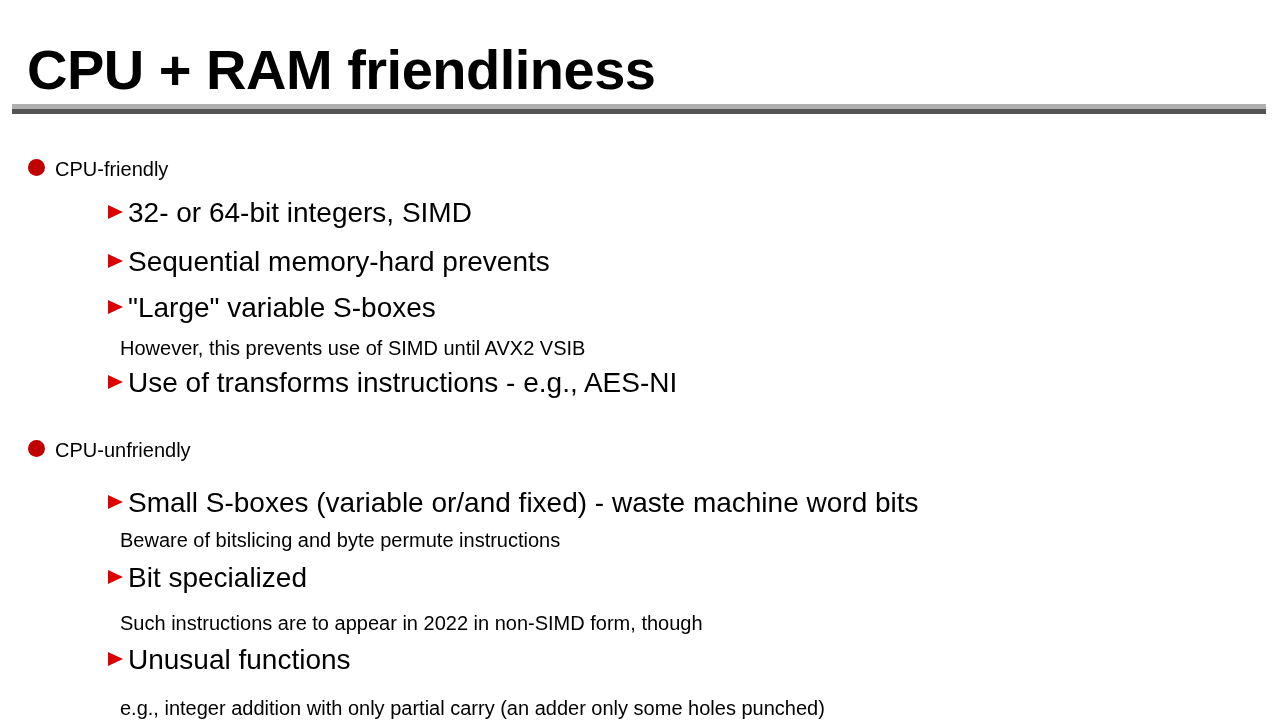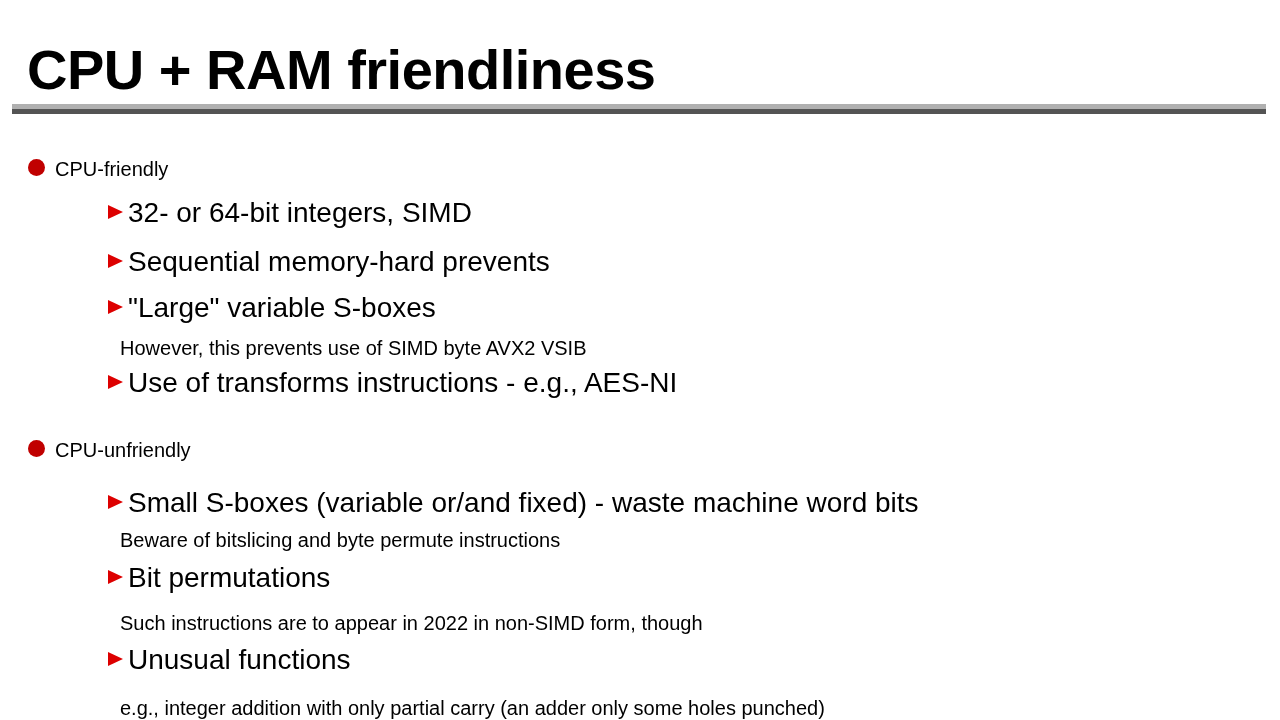--- a/index.html
+++ b/index.html
@@ -97,21 +97,21 @@
   <span class="tri"></span>
   <span>Sequential memory-hard prevents</span>
 </div>
 
 <div class="line l2" style="top:294px">
   <span class="tri"></span>
   <span>"Large" variable S-boxes</span>
 </div>
 
 <div class="line l3" style="top:338px">
-  <span>However, this prevents use of SIMD byte AVX2 VSIB</span>
+  <span>However, this prevents use of SIMD until AVX2 VSIB</span>
 </div>
 
 <div class="line l2" style="top:369px">
   <span class="tri"></span>
   <span>Use of transforms instructions - e.g., AES-NI</span>
 </div>
 
 <div class="line l1" style="top:434px">
   <span class="dot"></span>
   <span>CPU-unfriendly</span>
@@ -121,21 +121,21 @@
   <span class="tri"></span>
   <span>Small S-boxes (variable or/and fixed) - waste machine word bits</span>
 </div>
 
 <div class="line l3" style="top:530px">
   <span>Beware of bitslicing and byte permute instructions</span>
 </div>
 
 <div class="line l2" style="top:564px">
   <span class="tri"></span>
-  <span>Bit permutations</span>
+  <span>Bit specialized</span>
 </div>
 
 <div class="line l3" style="top:613px">
   <span>Such instructions are to appear in 2022 in non-SIMD form, though</span>
 </div>
 
 <div class="line l2" style="top:646px">
   <span class="tri"></span>
   <span>Unusual functions</span>
 </div>

